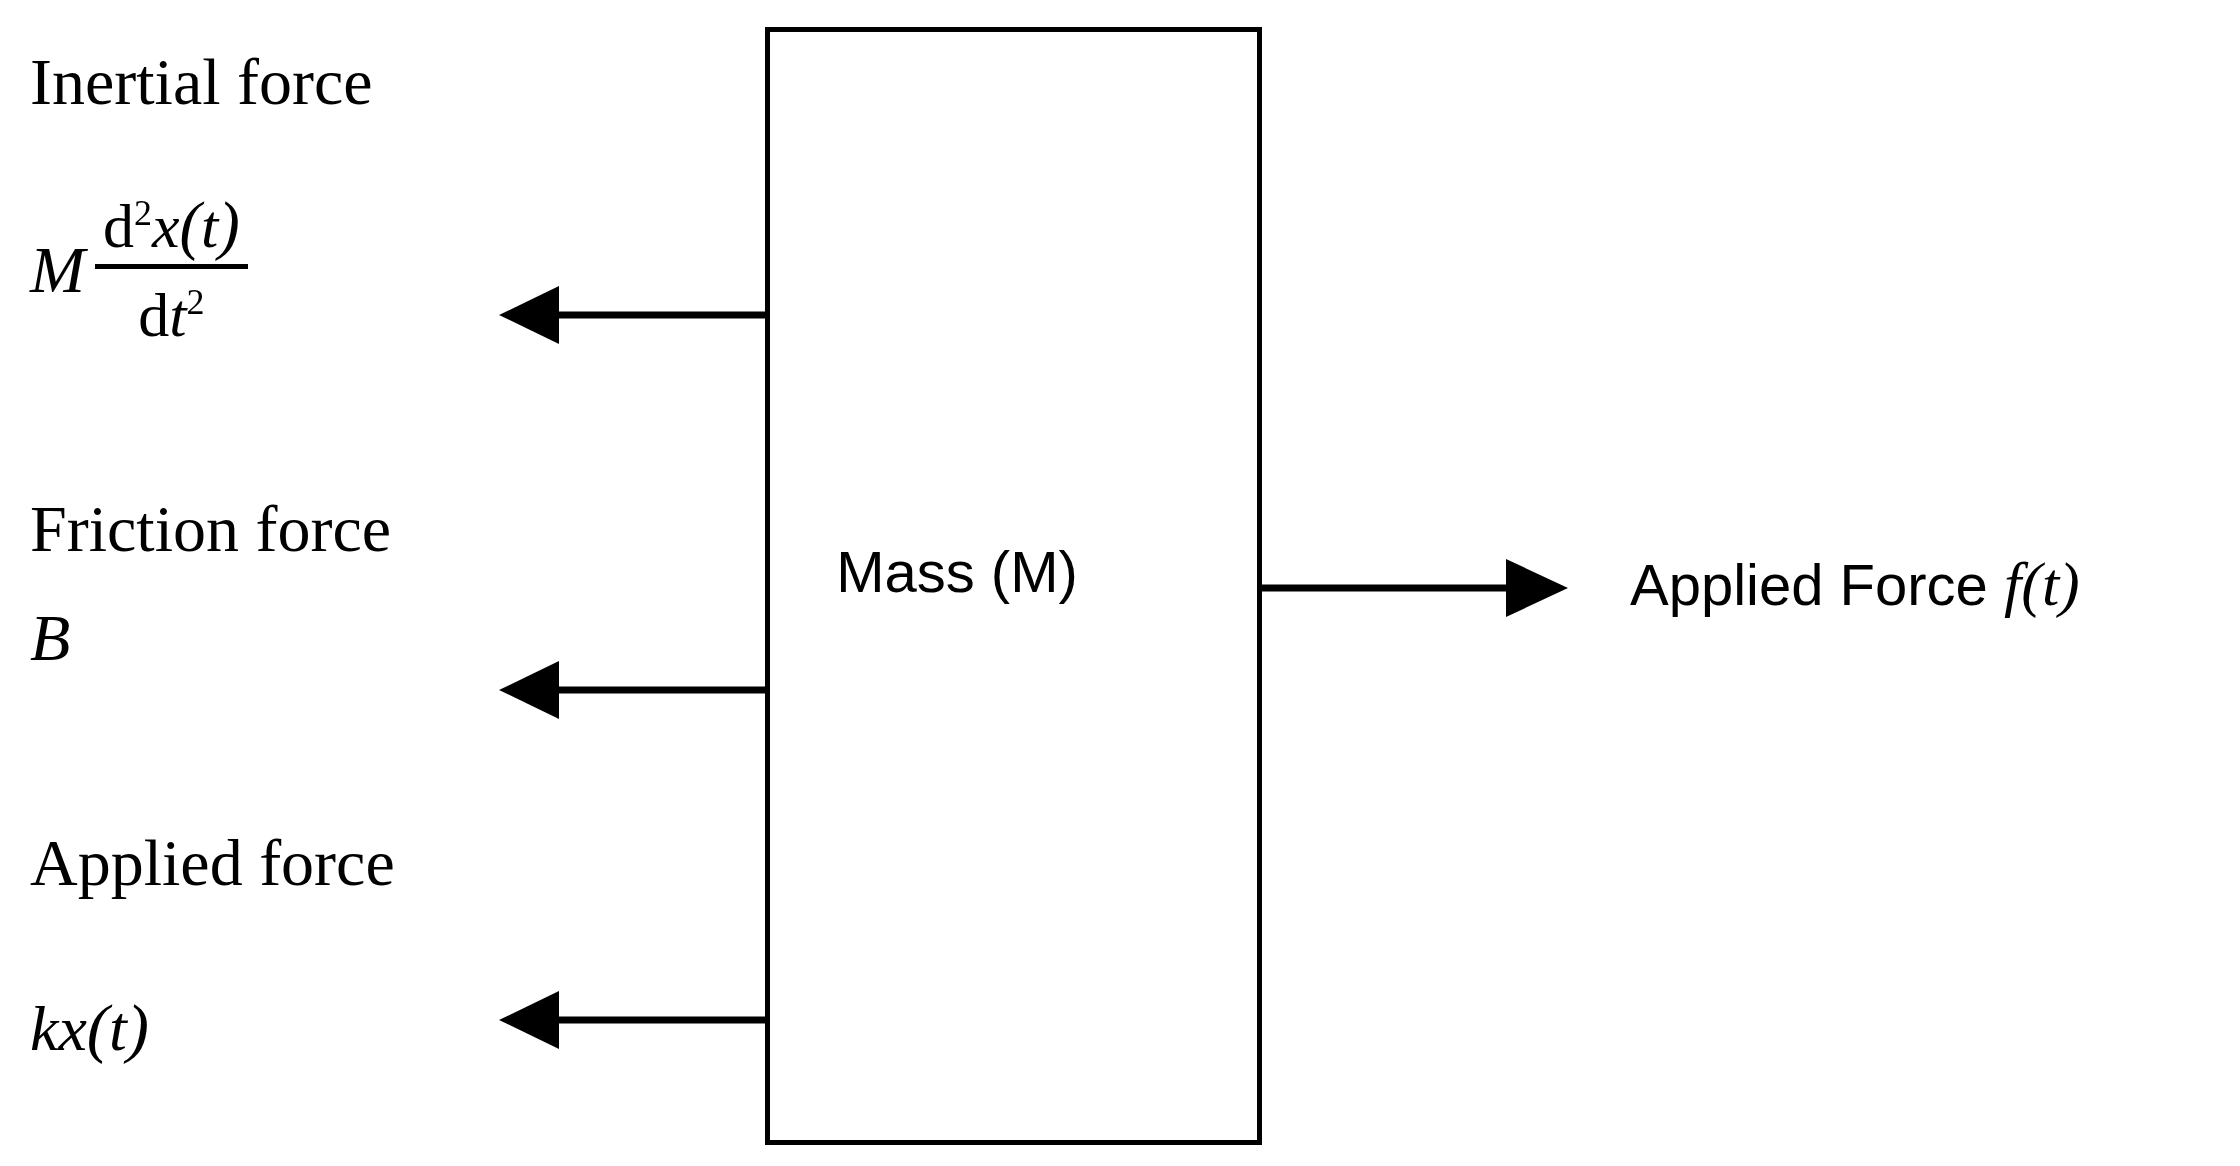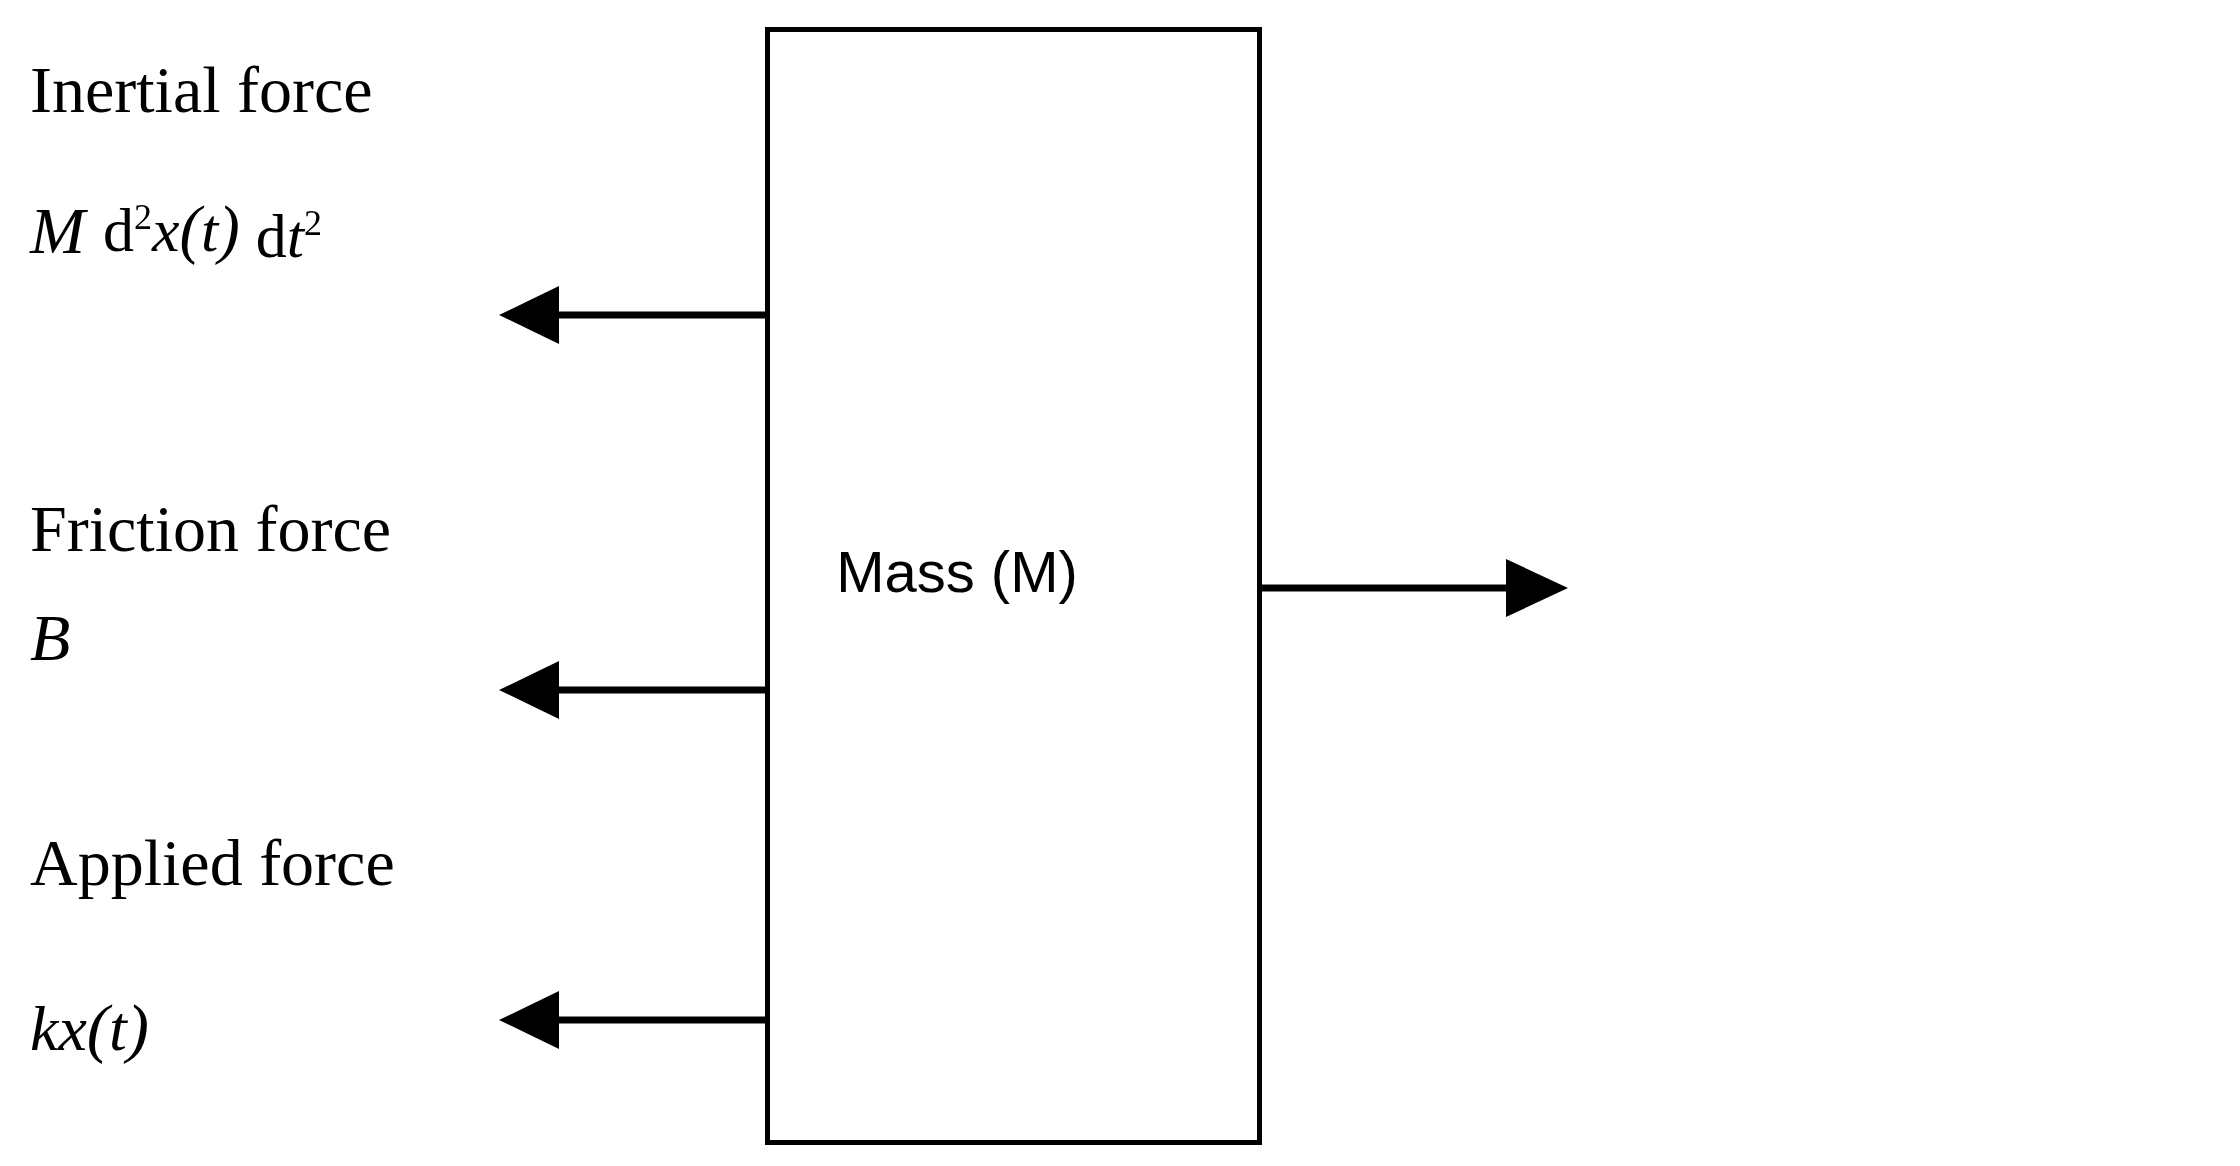--- a/index.html
+++ b/index.html
@@ -71,21 +71,21 @@
     color: #000000;
     white-space: nowrap;
   }
   .coef {
     font-style: italic;
     font-size: 66px;
     padding-right: 10px;
   }
   .frac {
     display: inline-flex;
-    flex-direction: row;
+    flex-direction: column;
     align-items: center;
     justify-content: center;
     vertical-align: middle;
   }
   .frac .num,
   .frac .den {
     display: block;
     padding: 0 8px;
     line-height: 1.12;
     white-space: nowrap;
@@ -155,21 +155,21 @@
   <svg class="arrow-svg" style="left:495px; top:990px; width:280px; height:60px;" viewBox="0 0 280 60">
     <line x1="270" y1="30" x2="62" y2="30" stroke="#000000" stroke-width="7"></line>
     <polygon points="4,30 64,1 64,59" fill="#000000"></polygon>
   </svg>
 
   <svg class="arrow-svg" style="left:1258px; top:558px; width:320px; height:60px;" viewBox="0 0 320 60">
     <line x1="4" y1="30" x2="250" y2="30" stroke="#000000" stroke-width="7"></line>
     <polygon points="310,30 248,1 248,59" fill="#000000"></polygon>
   </svg>
 
-  <div class="force-group" style="top:55px;">
+  <div class="force-group" style="top:47px;">
     <div class="force-title">Inertial force</div>
   </div>
 
   <div class="force-group" style="top:190px;">
     <div class="expr">
       <span class="coef">M</span>
       <span class="frac">
         <span class="num"><span class="upright">d</span><span class="sup">2</span><span class="ital">x</span><span class="paren">(</span><span class="ital">t</span><span class="paren">)</span></span>
         <span class="bar"></span>
         <span class="den"><span class="upright">d</span><span class="ital">t</span><span class="sup">2</span></span>
@@ -188,14 +188,15 @@
   </div>
 
   <div class="force-group" style="top:828px;">
     <div class="force-title">Applied force</div>
   </div>
 
   <div class="force-group" style="top:962px;">
     <div class="plain-expr"><span>kx</span><span class="paren">(</span><span>t</span><span class="paren">)</span></div>
   </div>
 
+  <div class="applied-label"><span>Applied Force </span><span class="fn">f</span><span class="fn">(</span><span class="fn">t</span><span class="fn">)</span></div>
 
 </div>
 
 </body></html>

